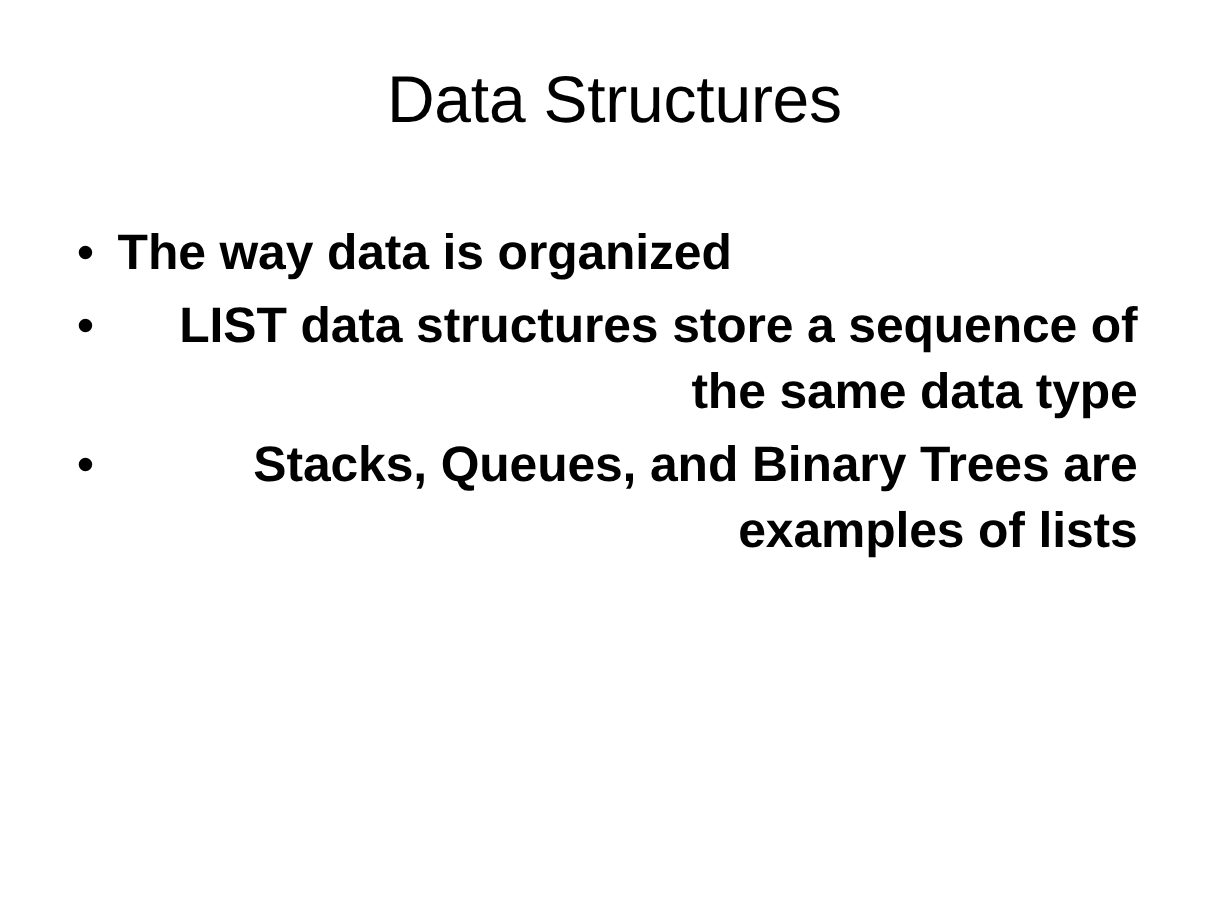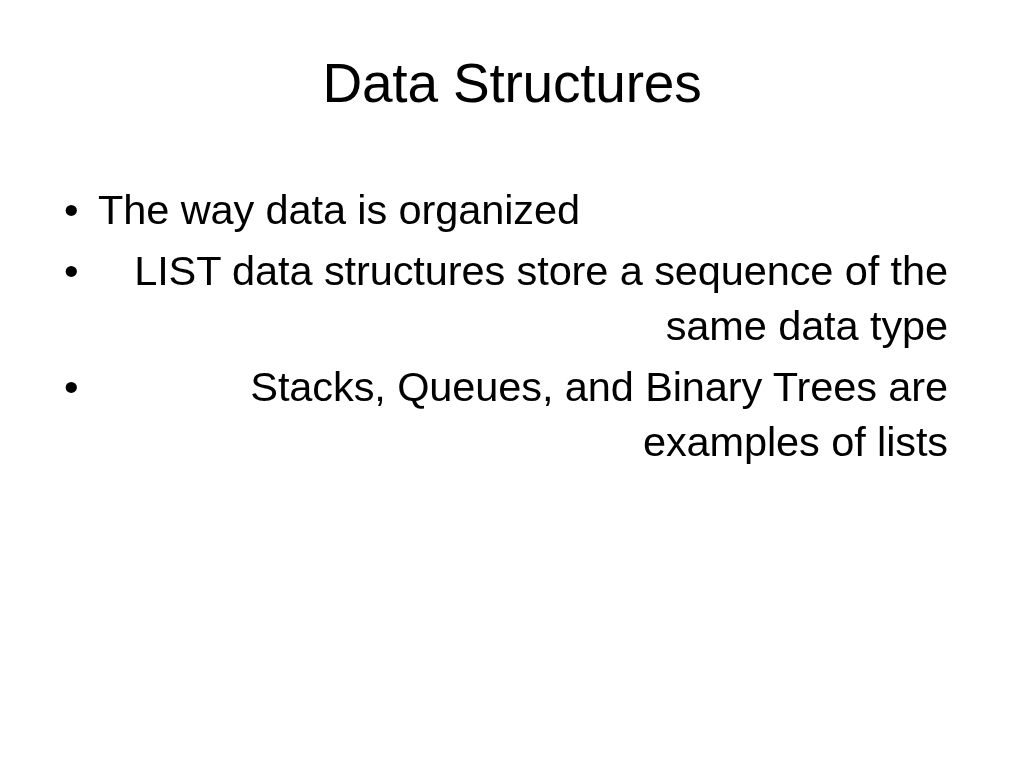--- a/index.html
+++ b/index.html
@@ -72,20 +72,21 @@
     top: 0;
     width: 22px;
     font-size: 41.5px;
     line-height: 55px;
     color: #000000;
     text-align: left;
   }
 
   .bullet-text {
     display: block;
+    font-weight: bold;
   }
 
   
   .bullet-item[data-wrap="true"] .bullet-text {
     max-width: 850px;
     text-align: right;
   }
 </style>
 </head>
 <body>

